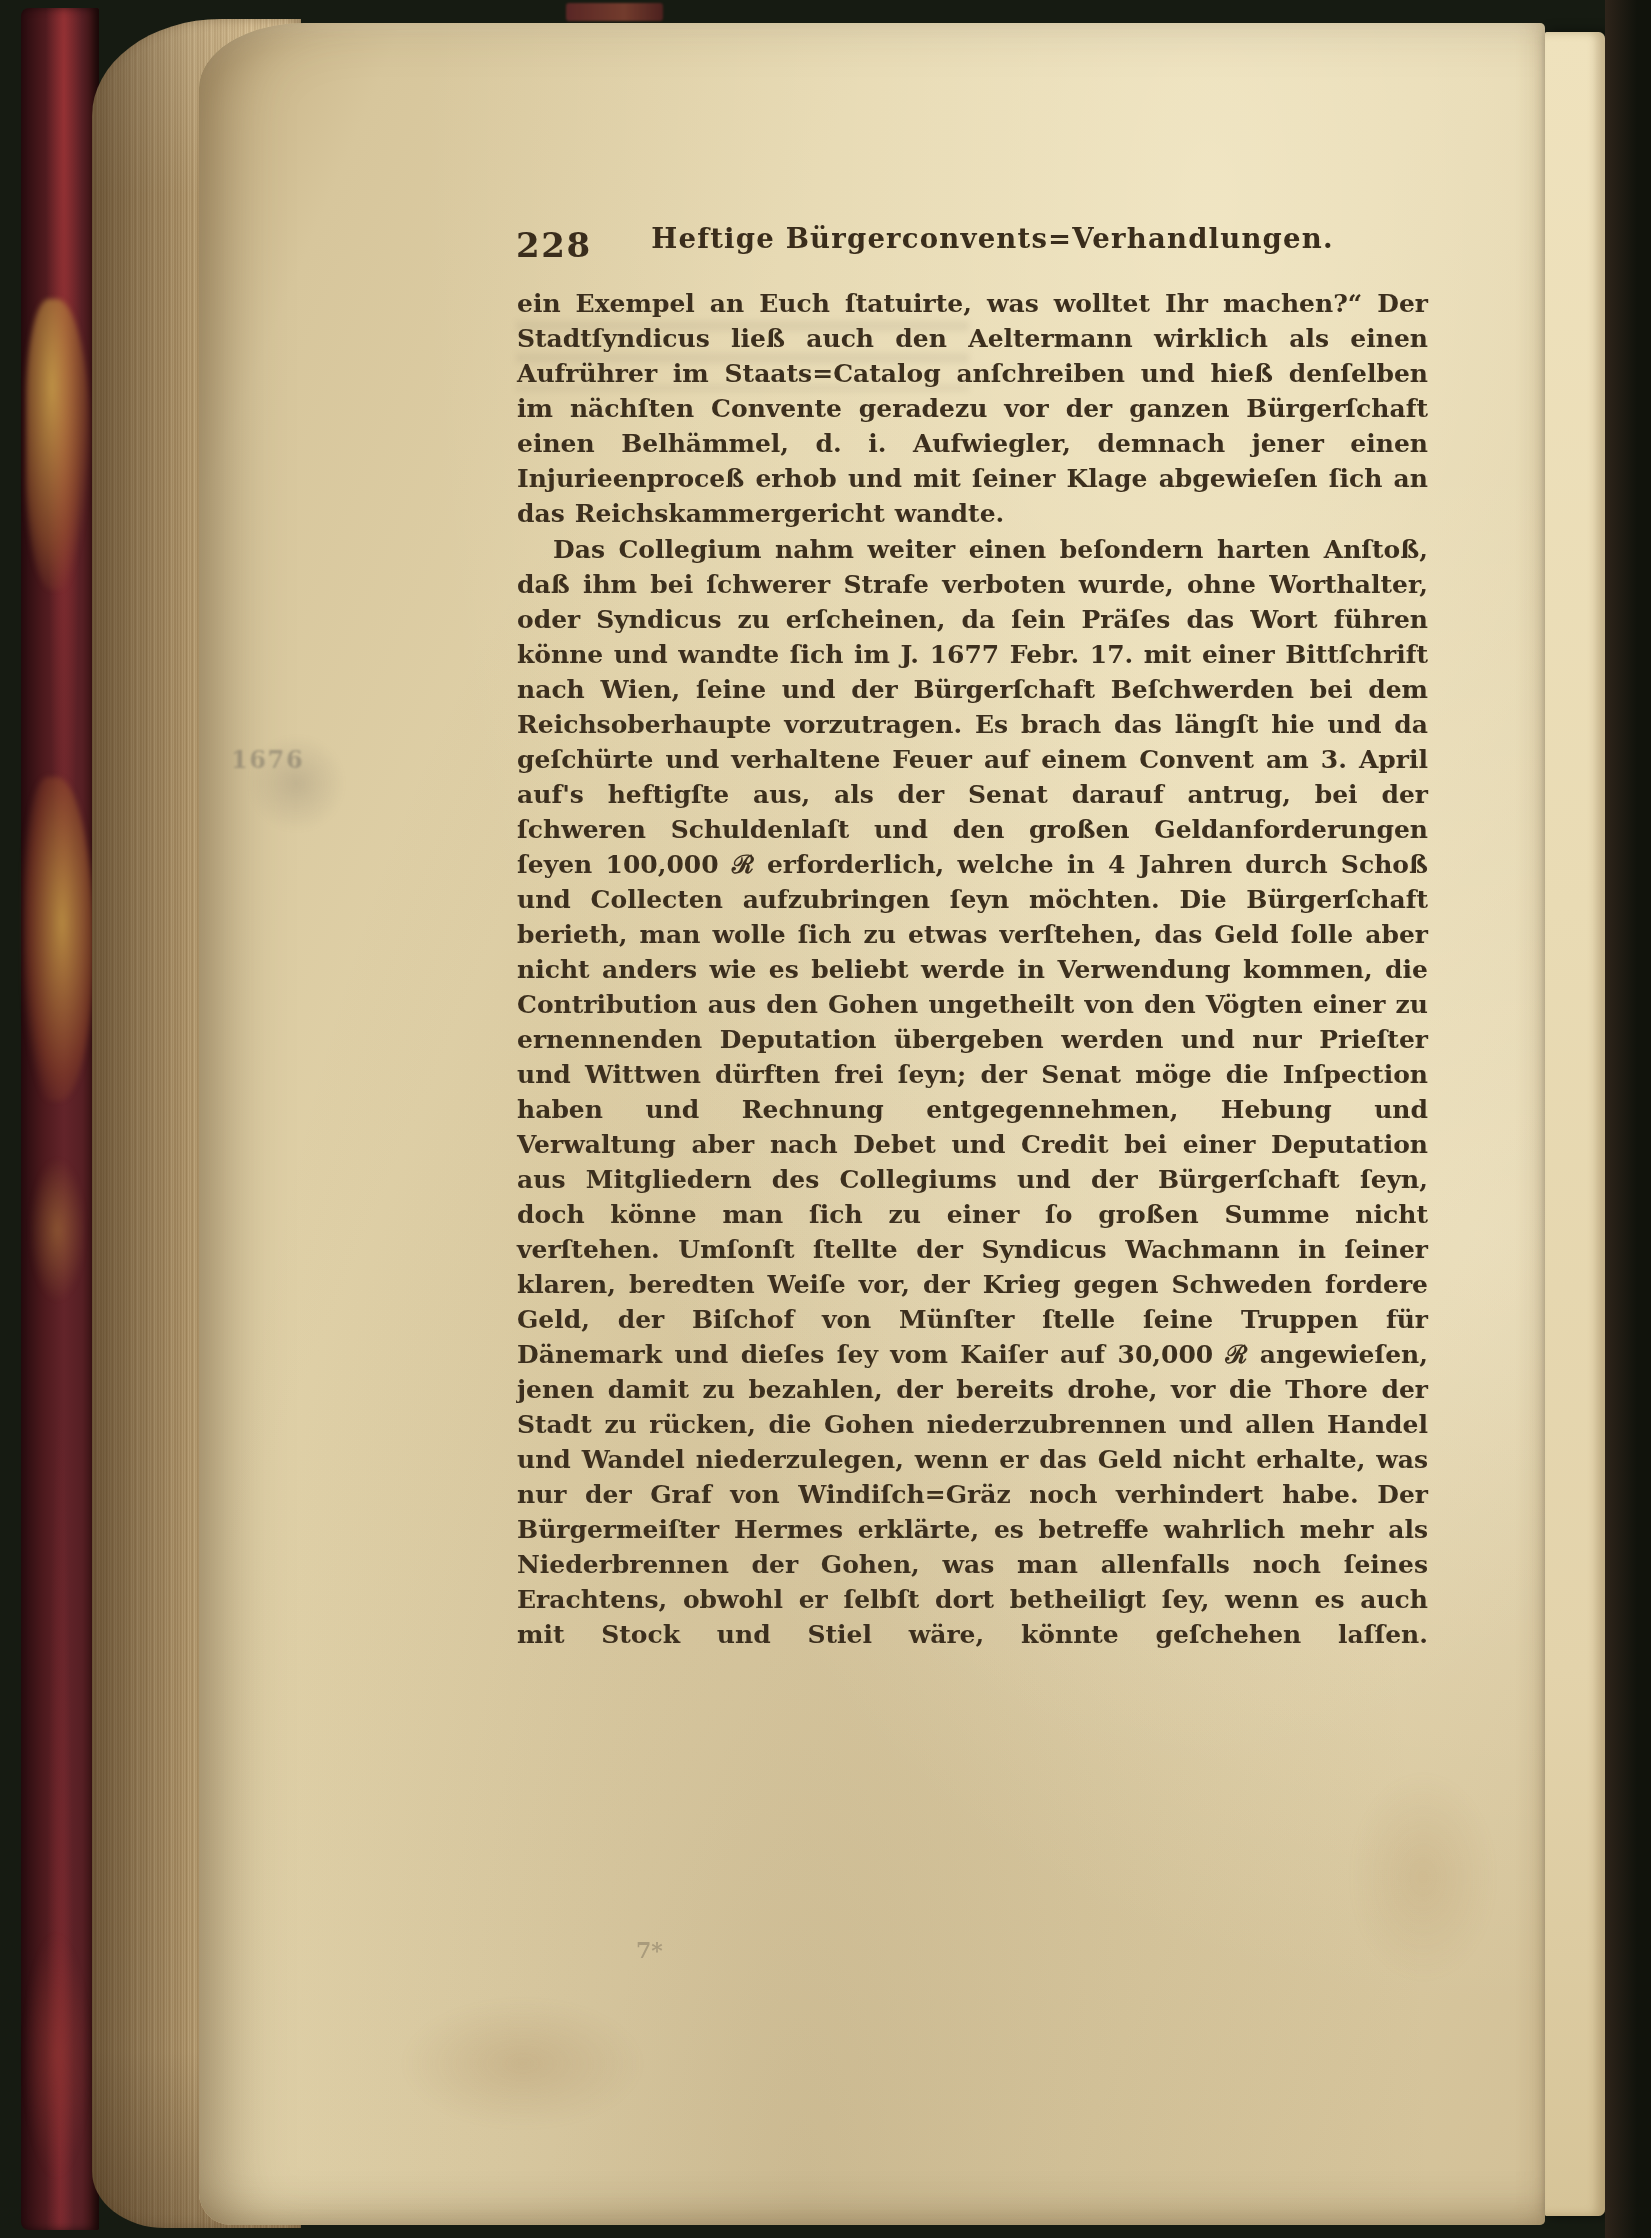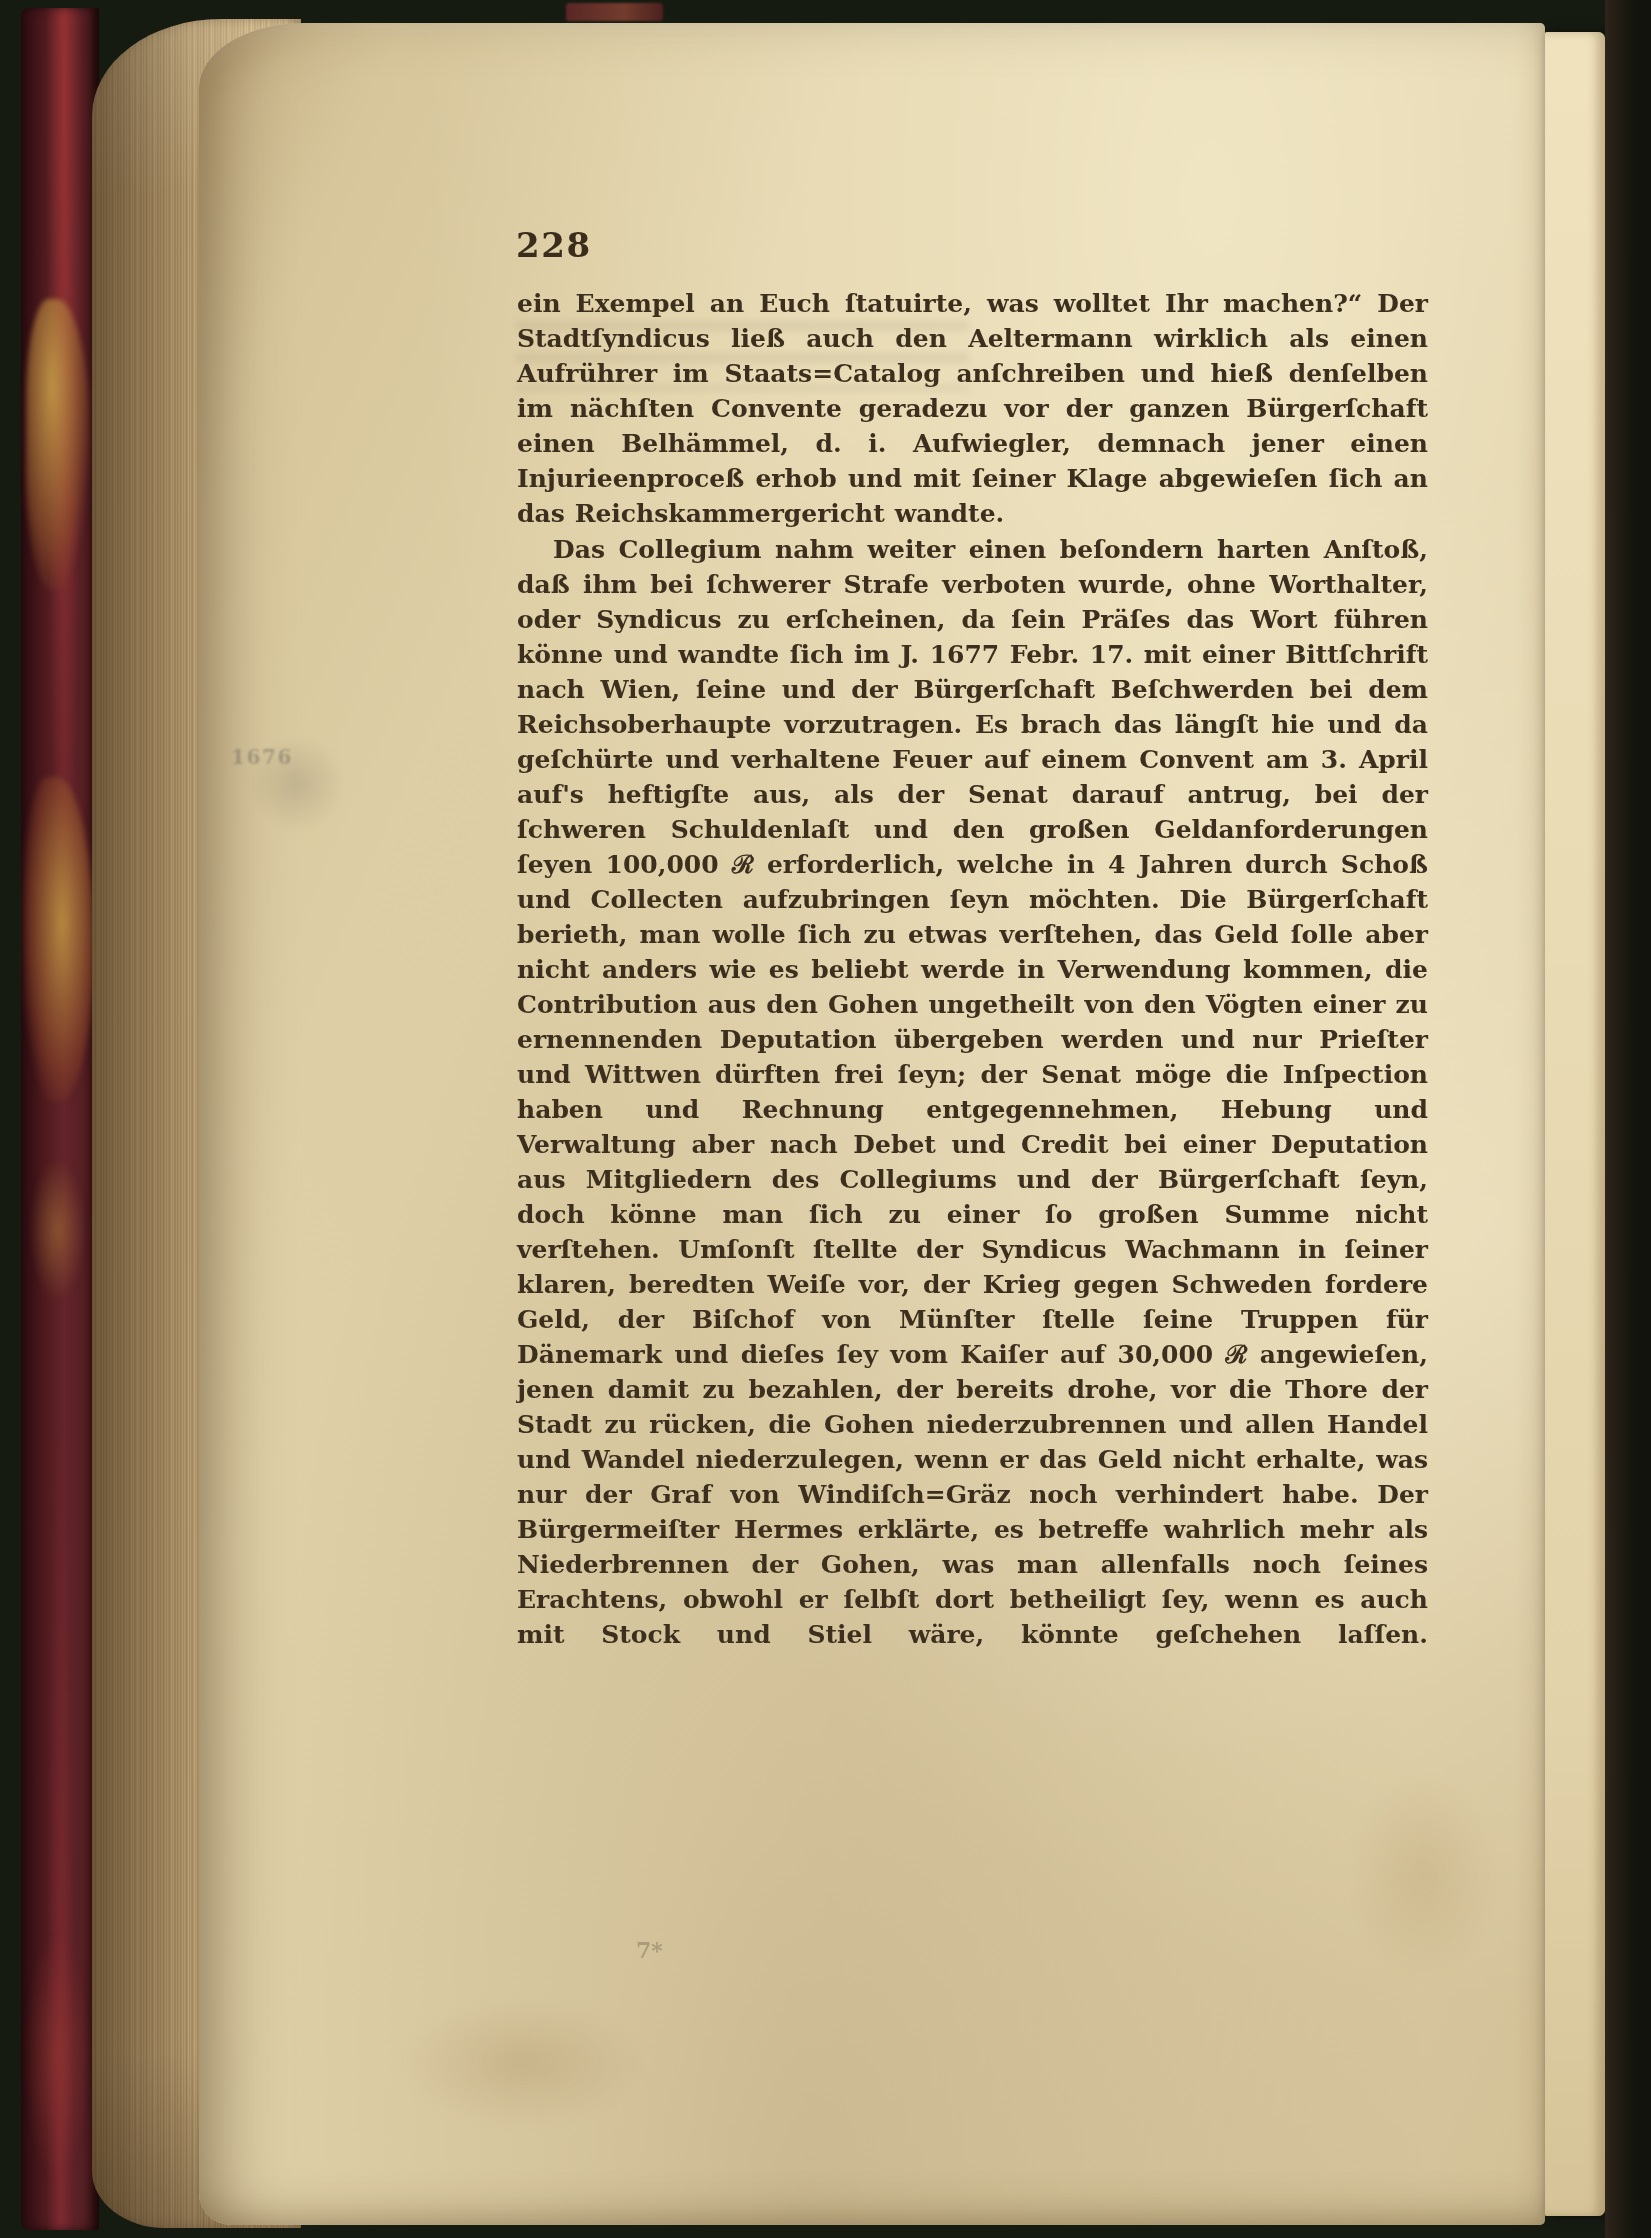--- a/index.html
+++ b/index.html
@@ -66,21 +66,21 @@
     background:repeating-linear-gradient(180deg, rgba(120,108,90,0.22) 0 9.7px, transparent 9.7px 32px);
     filter:blur(3.2px);opacity:0.5;pointer-events:none;
   }
   .bleed2{
     position:absolute;left:49px;top:712px;width:97px;height:97px;
     background:radial-gradient(ellipse, rgba(120,110,95,0.25), transparent 70%);
     filter:blur(2.4px);pointer-events:none;
   }
   .marginal{
     position:absolute;left:32px;top:722px;
-    font-size:20px;font-weight:700;color:#7d7666;opacity:0.55;
+    font-size:24px;font-weight:700;color:#7d7666;opacity:0.55;
     letter-spacing:1.6px;filter:blur(0.8px);
   }
 
   
   .fox1{position:absolute;right:49px;bottom:243px;width:146px;height:210px;
     background:radial-gradient(ellipse, rgba(150,110,60,0.15), transparent 70%);filter:blur(4.9px);}
   .fox2{position:absolute;left:202px;bottom:97px;width:243px;height:129px;
     background:radial-gradient(ellipse, rgba(140,100,55,0.18), transparent 70%);filter:blur(4.9px);}
 
   
@@ -156,20 +156,21 @@
 
     <div class="bleed"></div>
     <div class="bleed2"></div>
     <div class="fox1"></div>
     <div class="fox2"></div>
 
     <div class="marginal">1676</div>
 
     <div class="header">
       <span class="page-number">228</span>
+      <span class="running-title">Heftige Bürgerconvents=Verhandlungen.</span>
     </div>
 
     <div class="text-body">
       <p>ein Exempel an Euch ſtatuirte, was wolltet Ihr machen?“ Der Stadtſyndicus ließ auch den Aeltermann wirklich als einen Aufrührer im Staats=Catalog anſchreiben und hieß denſelben im nächſten Convente geradezu vor der ganzen Bürgerſchaft einen Belhämmel, d. i. Aufwiegler, demnach jener einen Injurieenproceß erhob und mit ſeiner Klage abgewieſen ſich an das Reichskammergericht wandte.</p>
       <p class="indent full-last">Das Collegium nahm weiter einen beſondern harten Anſtoß, daß ihm bei ſchwerer Strafe verboten wurde, ohne Worthalter, oder Syndicus zu erſcheinen, da ſein Präſes das Wort führen könne und wandte ſich im J. 1677 Febr. 17. mit einer Bittſchrift nach Wien, ſeine und der Bürgerſchaft Beſchwerden bei dem Reichsoberhaupte vorzutragen. Es brach das längſt hie und da geſchürte und verhaltene Feuer auf einem Convent am 3. April auf's heftigſte aus, als der Senat darauf antrug, bei der ſchweren Schuldenlaſt und den großen Geldanforderungen ſeyen 100,000 ℛ erforderlich, welche in 4 Jahren durch Schoß und Collecten aufzubringen ſeyn möchten. Die Bürgerſchaft berieth, man wolle ſich zu etwas verſtehen, das Geld ſolle aber nicht anders wie es beliebt werde in Verwendung kommen, die Contribution aus den Gohen ungetheilt von den Vögten einer zu ernennenden Deputation übergeben werden und nur Prieſter und Wittwen dürften frei ſeyn; der Senat möge die Inſpection haben und Rechnung entgegennehmen, Hebung und Verwaltung aber nach Debet und Credit bei einer Deputation aus Mitgliedern des Collegiums und der Bürgerſchaft ſeyn, doch könne man ſich zu einer ſo großen Summe nicht verſtehen. Umſonſt ſtellte der Syndicus Wachmann in ſeiner klaren, beredten Weiſe vor, der Krieg gegen Schweden fordere Geld, der Biſchof von Münſter ſtelle ſeine Truppen für Dänemark und dieſes ſey vom Kaiſer auf 30,000 ℛ angewieſen, jenen damit zu bezahlen, der bereits drohe, vor die Thore der Stadt zu rücken, die Gohen niederzubrennen und allen Handel und Wandel niederzulegen, wenn er das Geld nicht erhalte, was nur der Graf von Windiſch=Gräz noch verhindert habe. Der Bürgermeiſter Hermes erklärte, es betreffe wahrlich mehr als Niederbrennen der Gohen, was man allenfalls noch ſeines Erachtens, obwohl er ſelbſt dort betheiligt ſey, wenn es auch mit Stock und Stiel wäre, könnte geſchehen laſſen.</p>
     </div>
 
     <div class="signature-mark">7*</div>
 
   </div>

